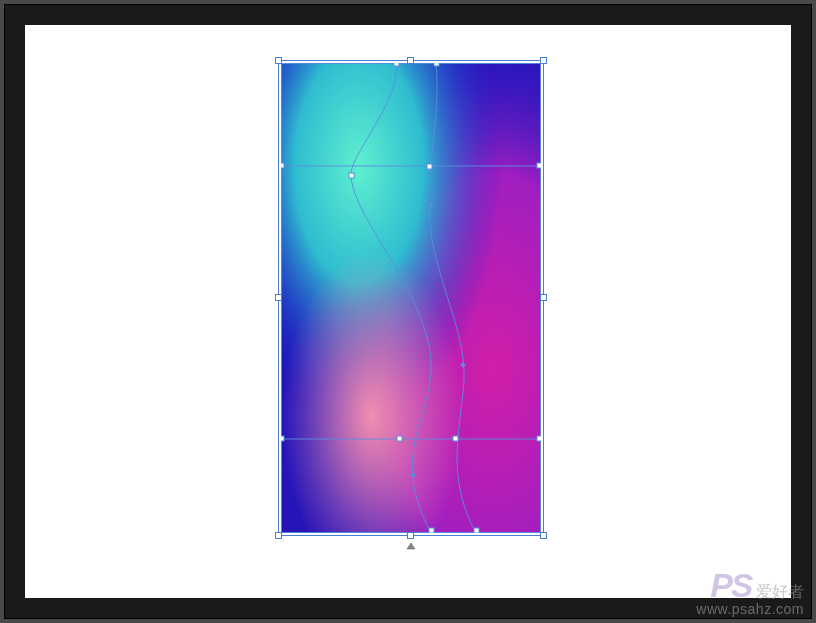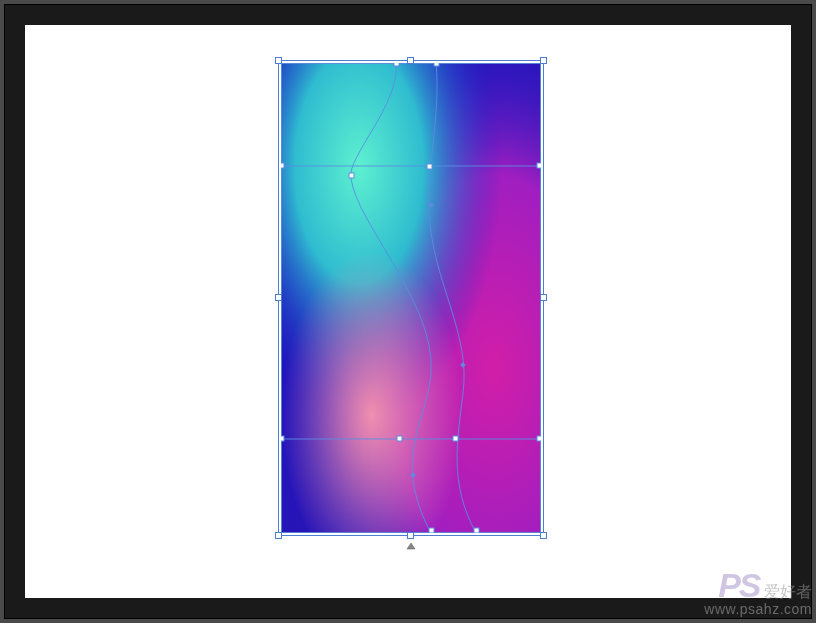--- a/index.html
+++ b/index.html
@@ -81,21 +81,21 @@
     bottom: -18px;
     left: calc(50% - 6px);
     width: 12px;
     height: 12px;
     pointer-events: auto;
     cursor: pointer;
   }
   .resize-anchor svg { display:block; }
   .watermark {
     position: absolute;
-    right: 4px;
+    right: 12px;
     bottom: 6px;
     text-align: right;
     pointer-events: none;
     opacity: 0.55;
   }
   .wm-logo {
     font-size: 34px;
     font-weight: 900;
     font-style: italic;
     color: #a9c;

